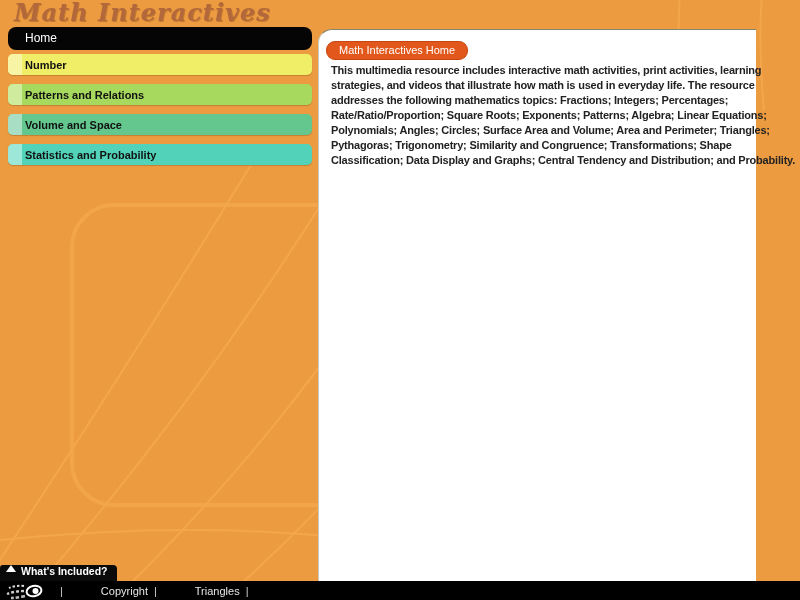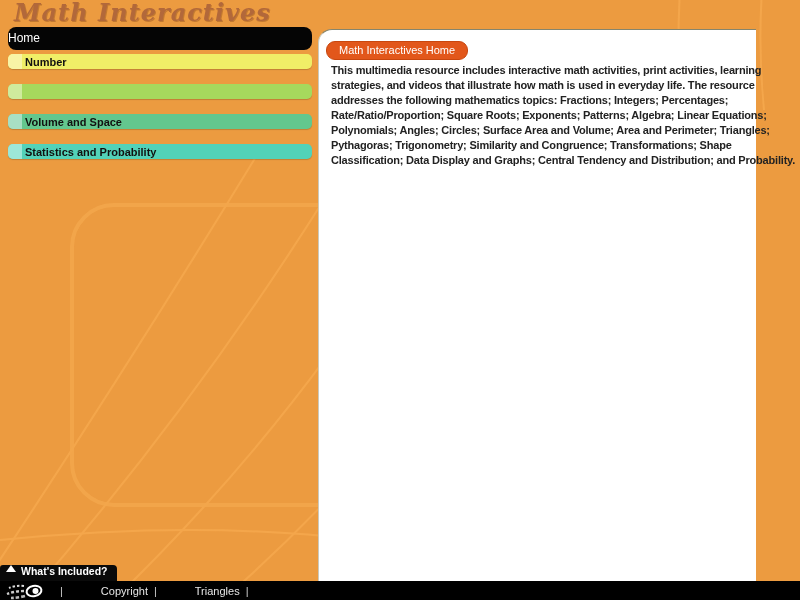--- a/index.html
+++ b/index.html
@@ -15,24 +15,24 @@
     font-family:"DejaVu Serif",serif;font-style:italic;font-weight:bold;
     font-size:24px;letter-spacing:1px;
     color:var(--title-color,#b2683a);
     text-shadow:1px 1px 0 rgba(120,60,20,0.35);
   }
   
   .home-btn{
     position:absolute;left:8px;top:27px;width:304px;height:23px;
     background:#050505;border-radius:8px;
     color:#fff;font-size:12px;line-height:23px;
-    box-sizing:border-box;cursor:pointer;
+    box-sizing:border-box;padding-left:17px;cursor:pointer;
   }
   .cat-bar{
-    position:absolute;left:8px;width:304px;height:15px;
+    position:absolute;left:8px;width:304px;height:21px;
     border-radius:5px;cursor:pointer;overflow:hidden;
     box-shadow:0 1px 1px rgba(0,0,0,0.18);
   }
   .cat-bar .cap{position:absolute;left:0;top:0;width:14px;height:100%;}
   .cat-bar .cat-label{
     position:absolute;left:17px;top:0;height:100%;display:flex;align-items:center;
     font-size:11px;font-weight:bold;color:#111;
   }
   .cat-bar .show-wrap{
     position:absolute;right:8px;top:0;height:100%;display:flex;align-items:center;gap:6px;margin-top:16px;
@@ -109,20 +109,21 @@
       <span class="cap" style="background: rgb(248, 244, 166);"></span>
       <span class="cat-label">Number</span>
       <span class="show-wrap">
         <span class="show-label">Show</span>
         <span class="tri-down"></span>
       </span>
     </div>
 
     <div class="cat-bar" style="top: 84px; background: rgb(166, 217, 93);">
       <span class="cap" style="background: rgb(207, 235, 157);"></span>
+      <span class="cat-label">Patterns and Relations</span>
       <span class="show-wrap">
         <span class="show-label">Show</span>
         <span class="tri-down"></span>
       </span>
     </div>
 
     <div class="cat-bar" style="top: 114px; background: rgb(99, 199, 142);">
       <span class="cap" style="background: rgb(168, 223, 196);"></span>
       <span class="cat-label">Volume and Space</span>
       <span class="show-wrap">

